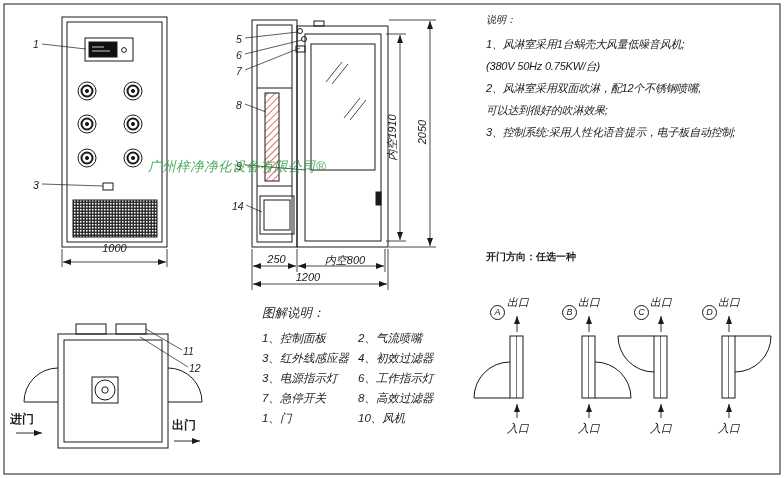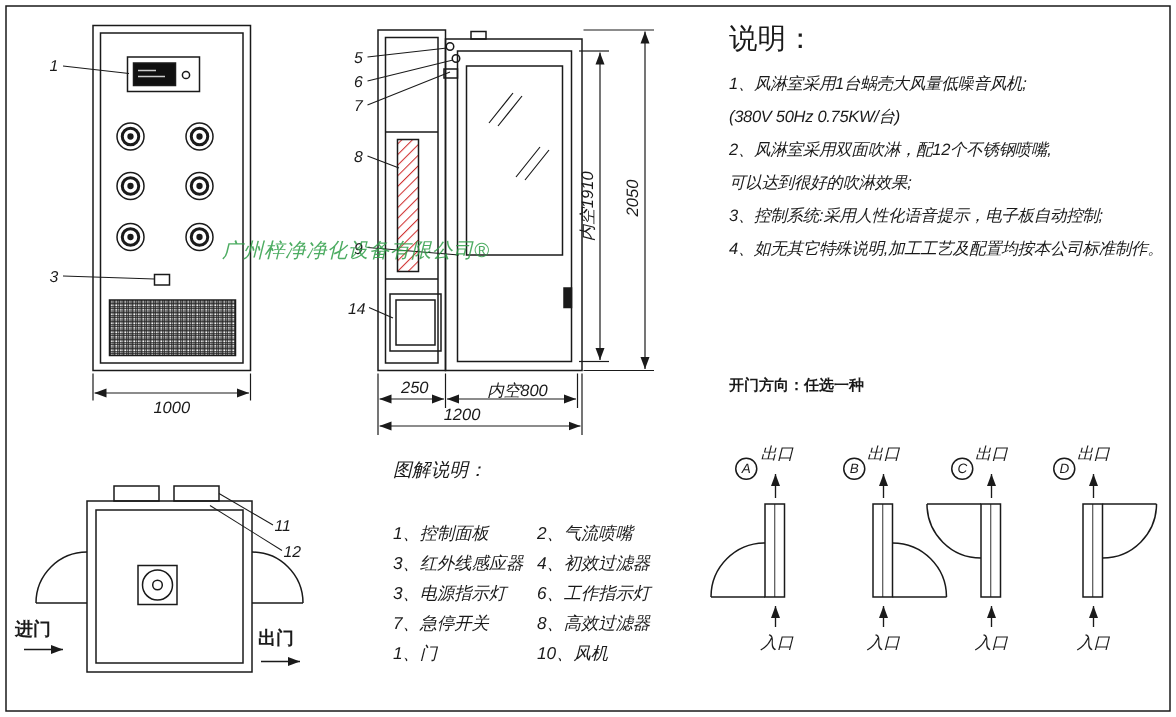--- a/index.html
+++ b/index.html
@@ -4,25 +4,25 @@
 <style>
   html,body{margin:0;padding:0;background:#e8e8e8;}
   .page{position:relative;width:784px;height:478px;background:#ffffff;overflow:hidden;
         font-family:"Liberation Sans",sans-serif;color:#1a1a1a;}
   svg{position:absolute;left:0;top:0;}
   .t{position:absolute;white-space:nowrap;font-style:italic;color:#1a1a1a;}
   .dim{font-size:11px;text-align:center;}
   .rot{transform:rotate(-90deg);transform-origin:center;}
   .callout{font-size:10.5px;}
   .notes{position:absolute;left:486px;top:13px;width:294px;}
-  .notes .title{font-size:19px;margin-bottom:6px;}
+  .notes .title{font-size:10px;font-style:italic;margin-bottom:6px;}
   .notes .line{font-size:11px;font-style:italic;line-height:22px;white-space:nowrap;letter-spacing:-0.2px;}
   .door-title{font-size:10px;font-weight:bold;}
   .legend{position:absolute;left:262px;top:305px;width:210px;}
-  .legend .title{font-size:12.5px;font-style:italic;margin-bottom:24px;font-family:Liberation Mono, monospace;}
+  .legend .title{font-size:12.5px;font-style:italic;margin-bottom:6px;font-family:Liberation Mono, monospace;}
   .legend .row{font-size:11.5px;font-style:italic;line-height:20px;white-space:nowrap;}
   .legend .lcol{display:inline-block;width:96px;}
   .watermark{position:absolute;left:148px;top:158px;font-size:13.5px;letter-spacing:0.5px;
              color:rgba(46,157,70,0.85);font-style:italic;white-space:nowrap;z-index:5;}
   .circle-letter{position:absolute;width:13px;height:13px;border:1px solid #1a1a1a;border-radius:50%;
                  font-size:9px;line-height:13px;text-align:center;font-style:italic;}
   .flow{font-size:11px;}
   .inout{font-size:12px;font-weight:bold;font-style:normal;}
 </style>
 </head>
@@ -183,21 +183,21 @@
     <line x1="728.5" y1="336" x2="728.5" y2="398" stroke-width="0.6"></line>
     <path d="M735,372 A36,36 0 0 0 771,336"></path>
     <line x1="735" y1="336" x2="771" y2="336"></line>
     <line x1="729" y1="332" x2="729" y2="316" stroke-width="0.9" marker-end="url(#mE)"></line>
     <line x1="729" y1="418" x2="729" y2="404" stroke-width="0.9" marker-end="url(#mE)"></line>
   </g>
 </svg>
 
 <div class="watermark">广州梓净净化设备有限公司®</div>
 
-<div class="t dim" style="left:62px;top:266px;width:105px;">1000</div>
+<div class="t dim" style="left:62px;top:242px;width:105px;">1000</div>
 <div class="t dim" style="left:252px;top:253px;width:49px;">250</div>
 <div class="t dim" style="left:297px;top:253px;width:96px;">内空800</div>
 <div class="t dim" style="left:252px;top:271px;width:112px;">1200</div>
 <div class="t dim rot" style="left:363px;top:130px;width:58px;">内空1910</div>
 <div class="t dim rot" style="left:405px;top:126px;width:34px;">2050</div>
 
 <div class="t callout" style="left:33px;top:38px;">1</div>
 <div class="t callout" style="left:33px;top:179px;">3</div>
 <div class="t callout" style="left:236px;top:33px;">5</div>
 <div class="t callout" style="left:236px;top:49px;">6</div>
@@ -208,21 +208,20 @@
 <div class="t callout" style="left:183px;top:345px;">11</div>
 <div class="t callout" style="left:189px;top:362px;">12</div>
 
 <div class="notes">
   <div class="title">说明：</div>
   <div class="line">1、风淋室采用1台蜗壳大风量低噪音风机;</div>
   <div class="line">(380V  50Hz  0.75KW/台)</div>
   <div class="line">2、风淋室采用双面吹淋，配12个不锈钢喷嘴,</div>
   <div class="line">可以达到很好的吹淋效果;</div>
   <div class="line">3、控制系统:采用人性化语音提示，电子板自动控制;</div>
-  <div class="line">4、如无其它特殊说明,加工工艺及配置均按本公司标准制作。</div>
 </div>
 
 <div class="t door-title" style="left:486px;top:250px;font-style:normal;">开门方向：任选一种</div>
 
 <div class="circle-letter" style="left:490px;top:305px;">A</div>
 <div class="t flow" style="left:503px;top:295px;width:30px;text-align:center;">出口</div>
 <div class="t flow" style="left:503px;top:421px;width:30px;text-align:center;">入口</div>
 
 <div class="circle-letter" style="left:562px;top:305px;">B</div>
 <div class="t flow" style="left:574px;top:295px;width:30px;text-align:center;">出口</div>

